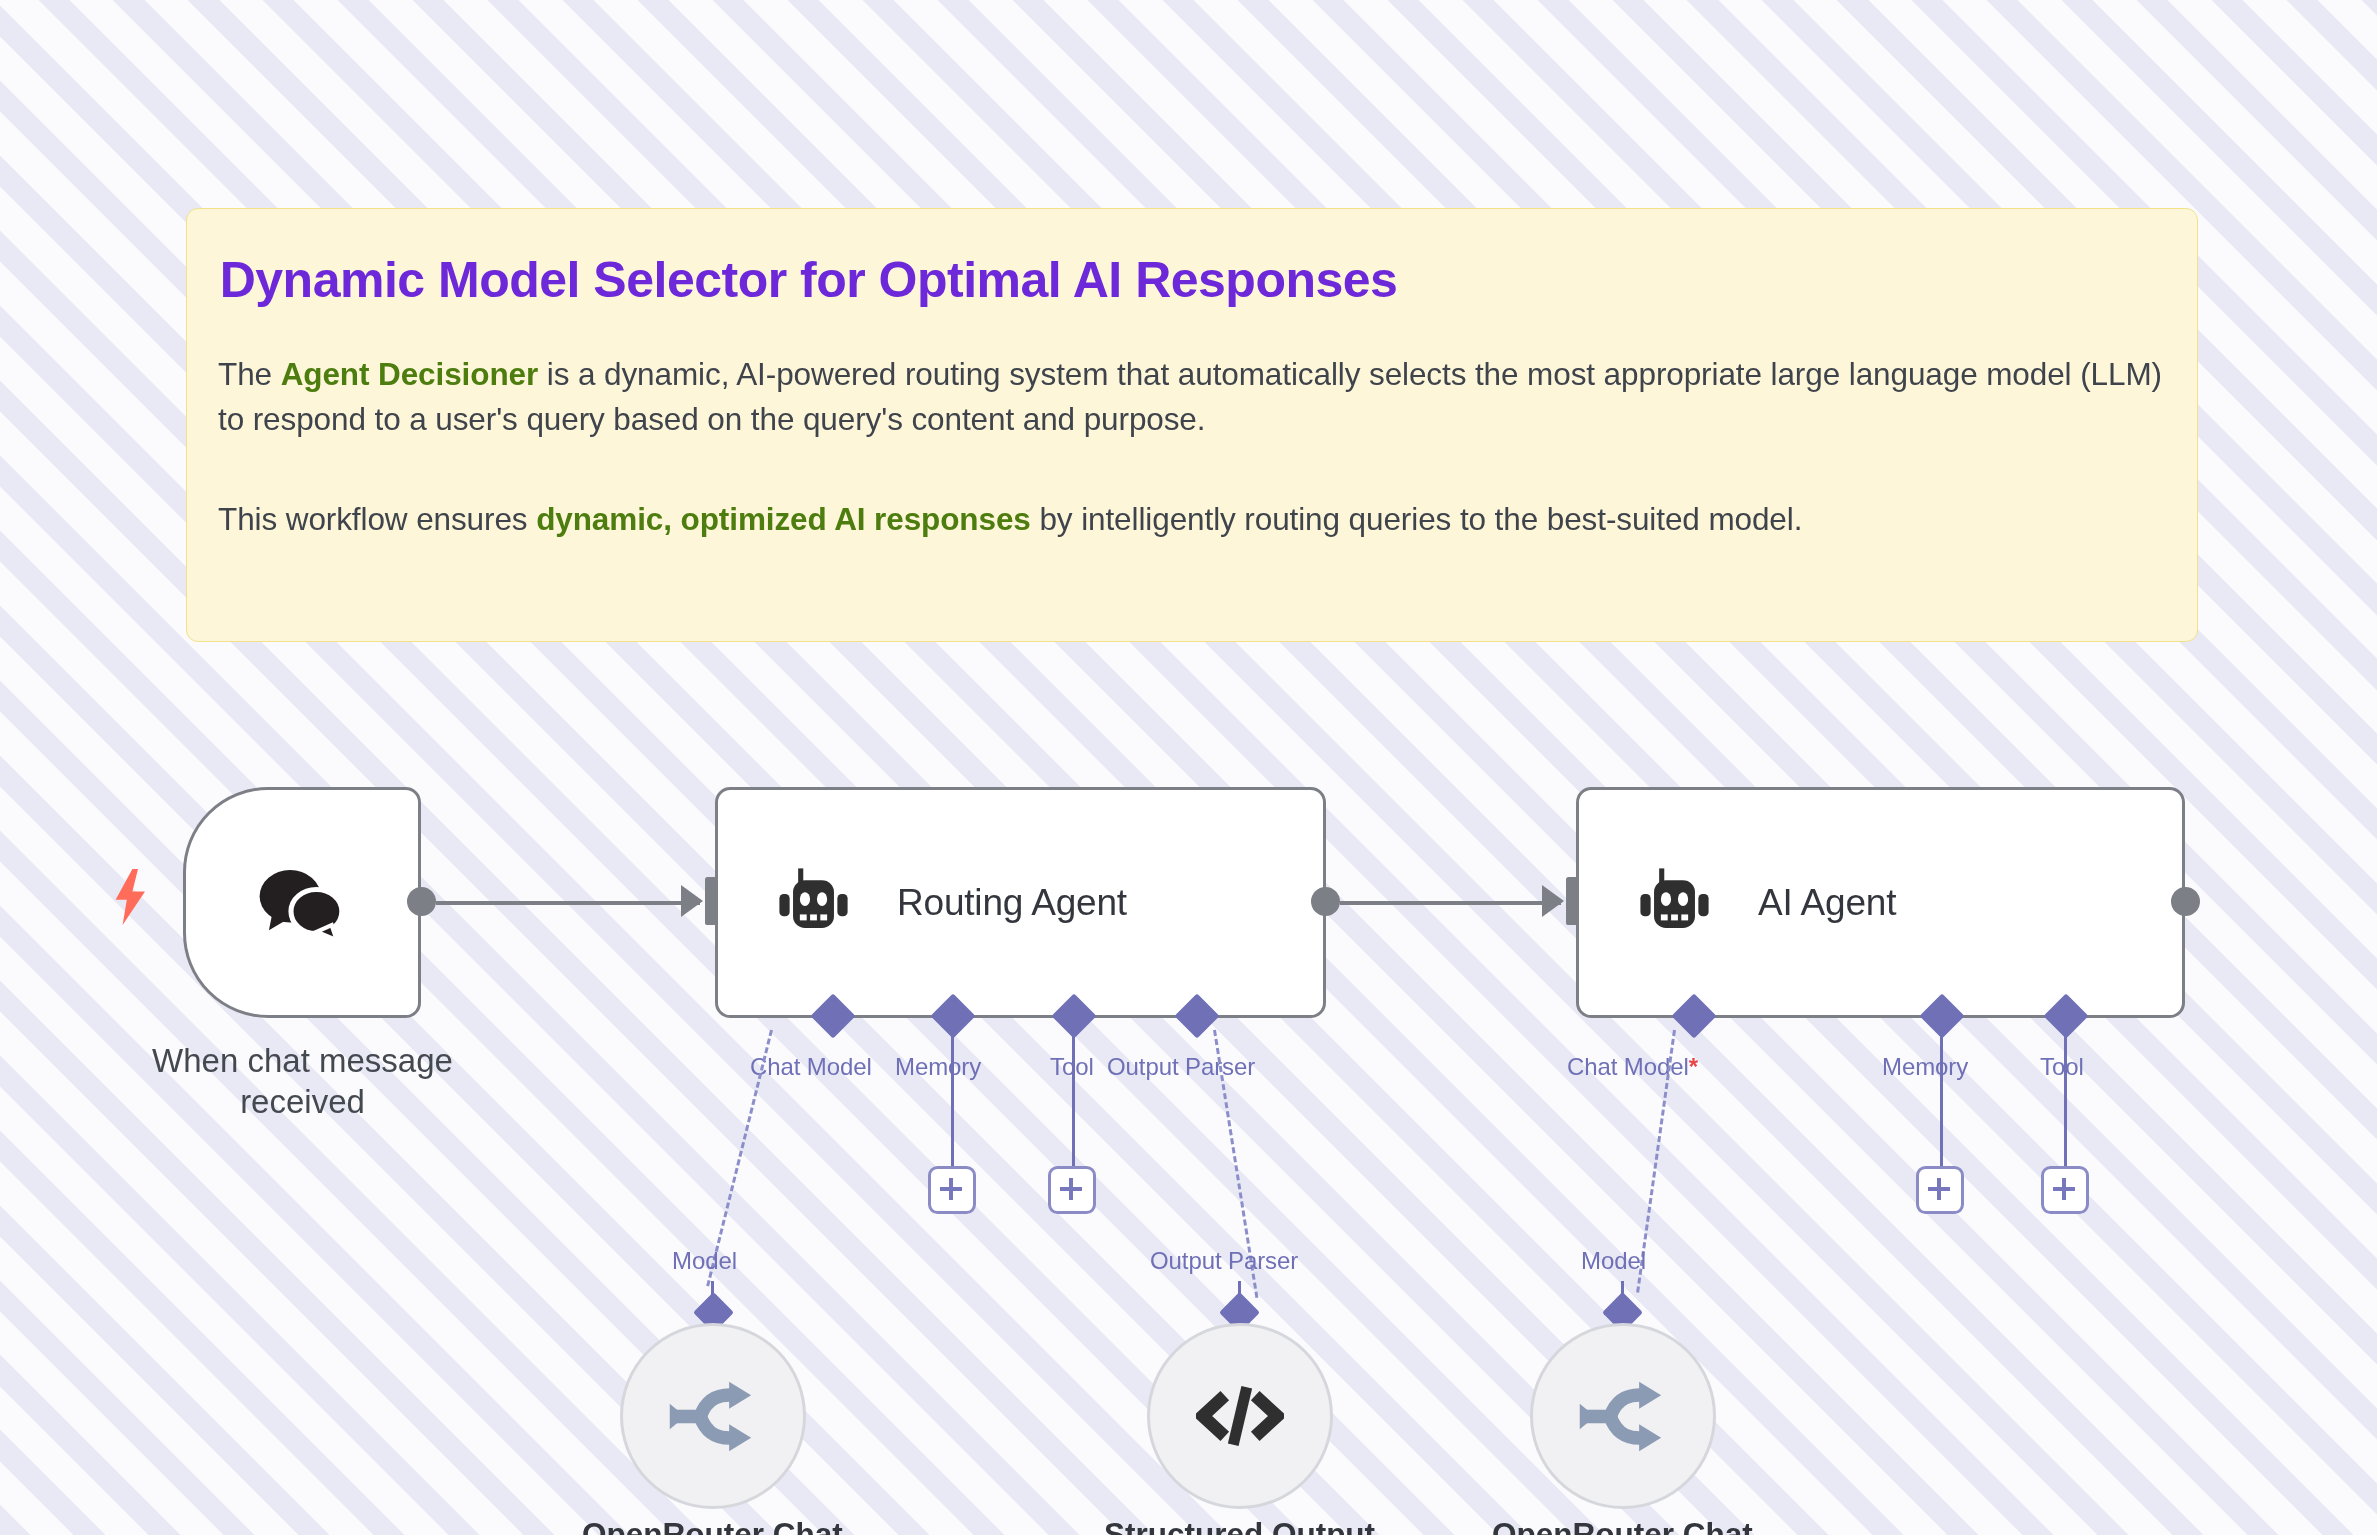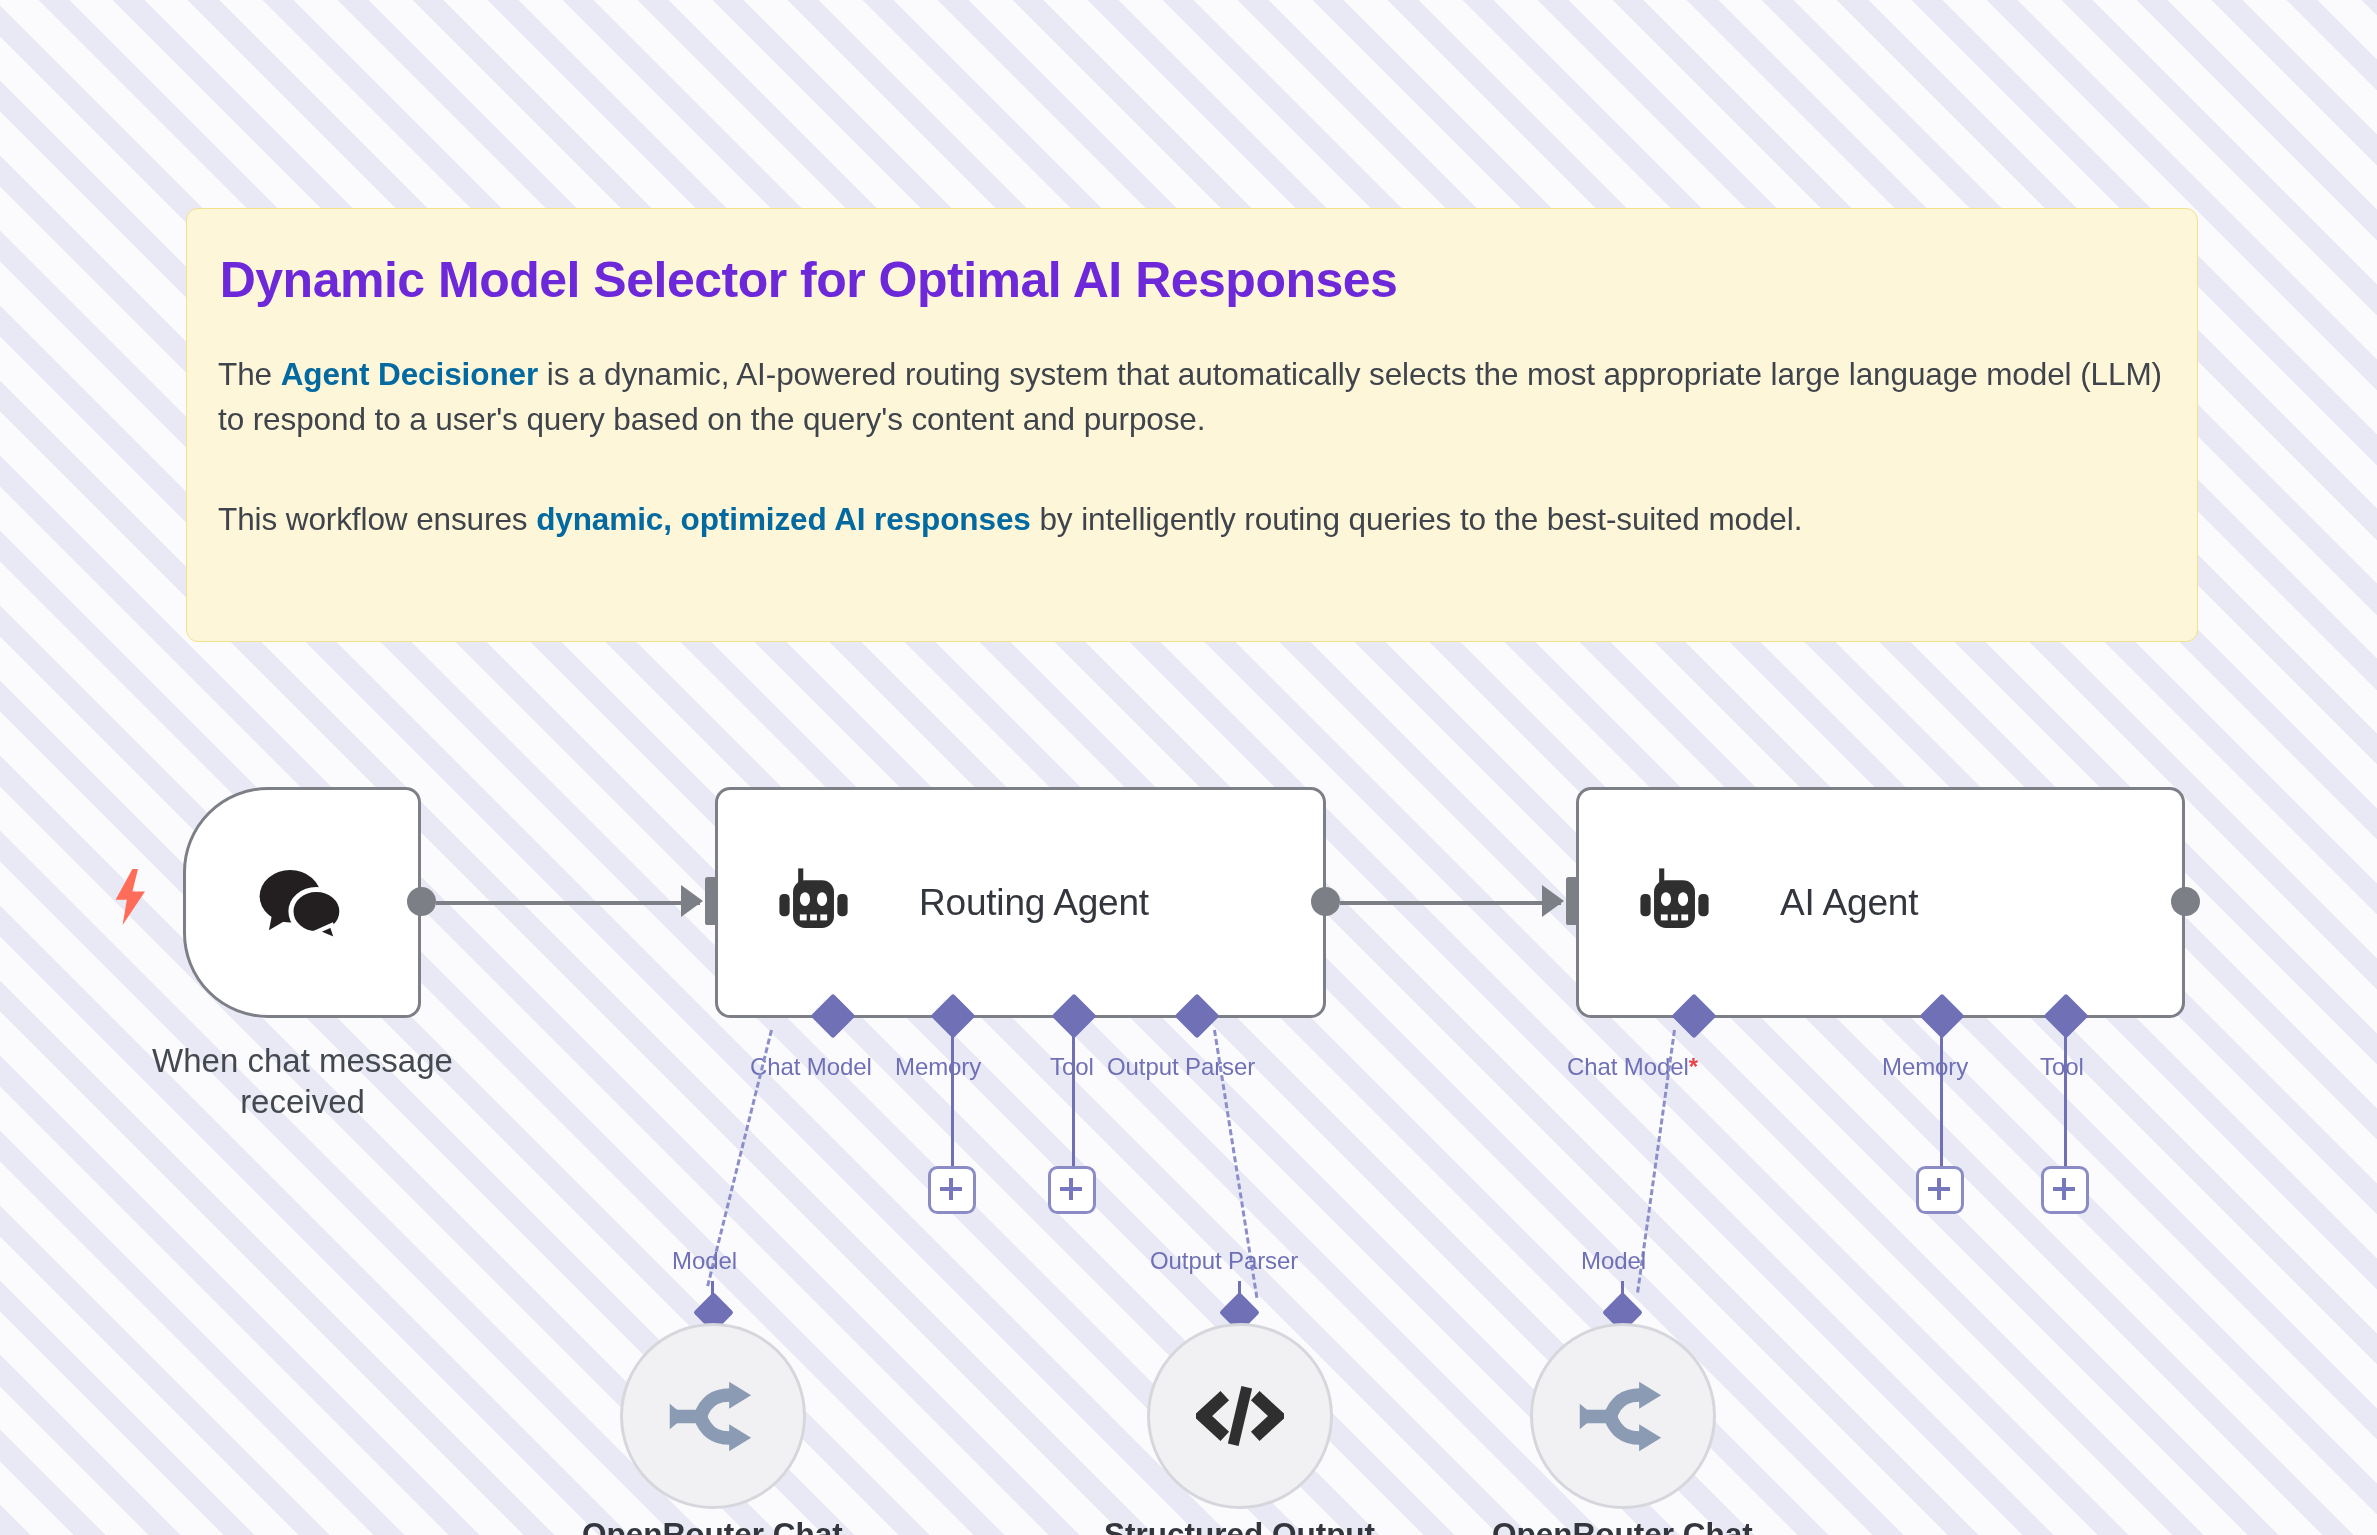--- a/index.html
+++ b/index.html
@@ -50,21 +50,21 @@
   }
   .sticky-para {
     font-size: 31.5px;
     color: #3f444c;
     line-height: 1.42;
     margin: 0;
     letter-spacing: -0.1px;
   }
   #sticky-p1 { margin-top: 44px; }
   #sticky-p2 { margin-top: 56px; }
-  .sticky-para b { font-weight: bold; color: #0369a1; text-align: center; }
+  .sticky-para b { font-weight: bold; color: #4d7c0f; text-align: center; }
 
   
   .node {
     position: absolute;
     background: #ffffff;
     border: 3.4px solid #7d7f86;
     box-sizing: border-box;
     display: flex;
     align-items: center;
   }
@@ -89,21 +89,21 @@
   #node-aiagent {
     left: 1576px;
     top: 787px;
     width: 609px;
     height: 231px;
     padding-left: 58px;
   }
   .node-title {
     font-size: 37px;
     color: #33373d;
-    margin-left: 68px;
+    margin-left: 46px;
     white-space: nowrap;
     letter-spacing: -0.2px;
   }
 
   .robot-icon { width: 75px; height: 75px; flex: 0 0 auto; }
   .chat-icon  { width: 94px; height: 78px; }
 
   
   #trigger-caption {
     position: absolute;

